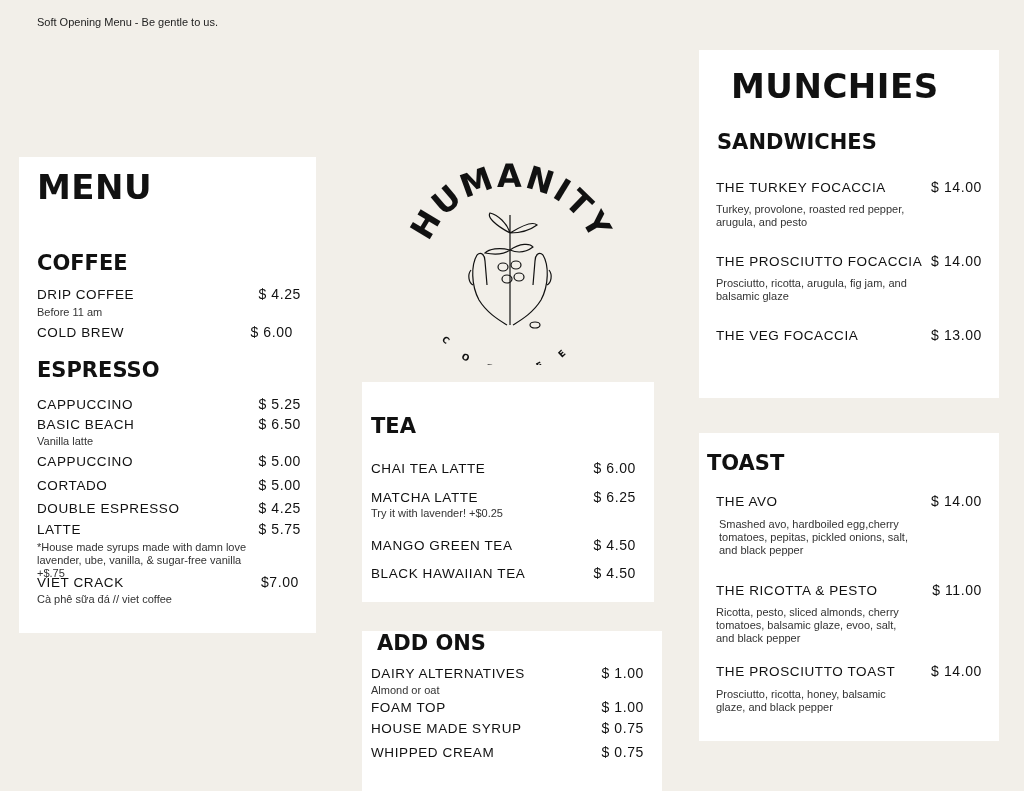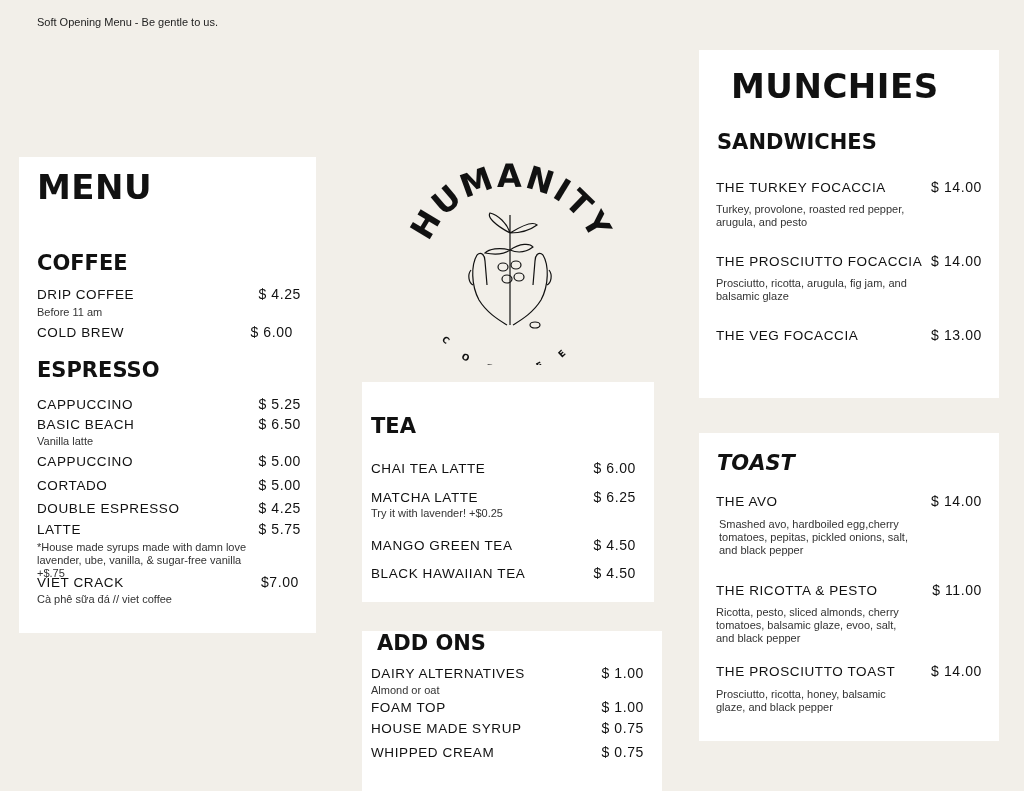--- a/index.html
+++ b/index.html
@@ -206,21 +206,21 @@
   </div>
   <div class="item" style="top:277px; left:17px; right:17px;">
     <div class="row">
         <span>THE VEG FOCACCIA</span>
         <span class="price">$ 13.00</span>
       </div>
   </div>
 </div>
 
 <div class="card" style="left:699px; top:433px; width:300px; height:308px;">
-  <h2 class="sec-title abs" style="left:18px; top:18px;font-style:italic;">TOAST</h2>
+  <h2 class="sec-title abs" style="left:8px; top:18px;">TOAST</h2>
   <div class="item" style="top:60px; left:17px; right:17px;">
     <div class="row">
         <span>THE AVO</span>
         <span class="price">$ 14.00</span>
       </div>
     <div class="note" style="margin-top:9px; margin-left:3px; width:195px;">Smashed avo, hardboiled egg,cherry tomatoes, pepitas, pickled onions, salt, and black pepper</div>
   </div>
   <div class="item" style="top:149px; left:17px; right:17px;">
     <div class="row">
         <span>THE RICOTTA &amp; PESTO</span>

